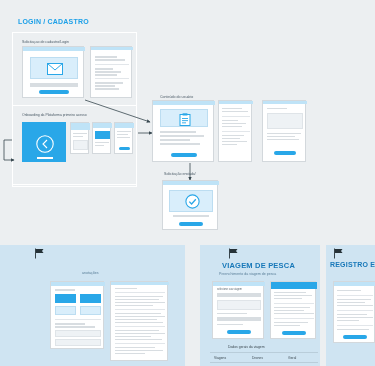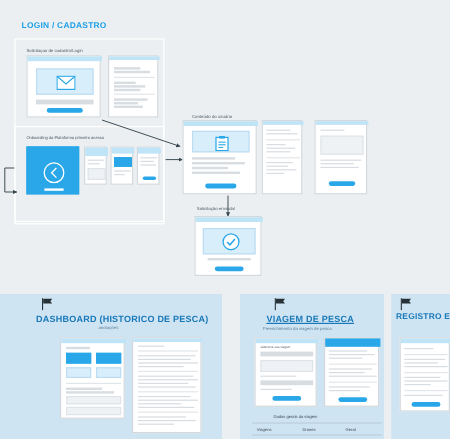--- a/index.html
+++ b/index.html
@@ -113,24 +113,23 @@
   </svg>
   <svg class="flag" style="left:228px; top:248px;" viewBox="0 0 12 11">
     <rect x="1" y="0.5" width="0.9" height="10" fill="#263238"></rect>
     <path d="M2 1 L9.5 1 L8 3 L9.5 5 L2 5 Z" fill="#263238"></path>
   </svg>
   <svg class="flag" style="left:333px; top:248px;" viewBox="0 0 12 11">
     <rect x="1" y="0.5" width="0.9" height="10" fill="#263238"></rect>
     <path d="M2 1 L9.5 1 L8 3 L9.5 5 L2 5 Z" fill="#263238"></path>
   </svg>
 
-  <div class="band-title" style="left:30px; top:261px;">DASHBOARD (HISTORICO DE PESCA)</div>
   <div class="band-sub" style="left:82px; top:271px;">anotações</div>
 
-  <div class="band-title" style="left:222px; top:261px;text-decoration:underline;">VIAGEM DE PESCA</div>
+  <div class="band-title" style="left:222px; top:261px;">VIAGEM DE PESCA</div>
   <div class="band-sub" style="left:219px; top:272px;">Preenchimento da viagem de pesca</div>
 
   <div class="band-title" style="left:330px; top:261px; font-size:7px;">REGISTRO E SINCRONIZAÇÃO</div>
 
   <div class="top-title" style="left:18px; top:18px;">LOGIN / CADASTRO</div>
 
   <div class="env" style="left:12px; top:32px; width:125px; height:155px;"></div>
   <div class="env" style="left:12px; top:105px; width:125px; height:80px;"></div>
 
   <svg class="arrows">

